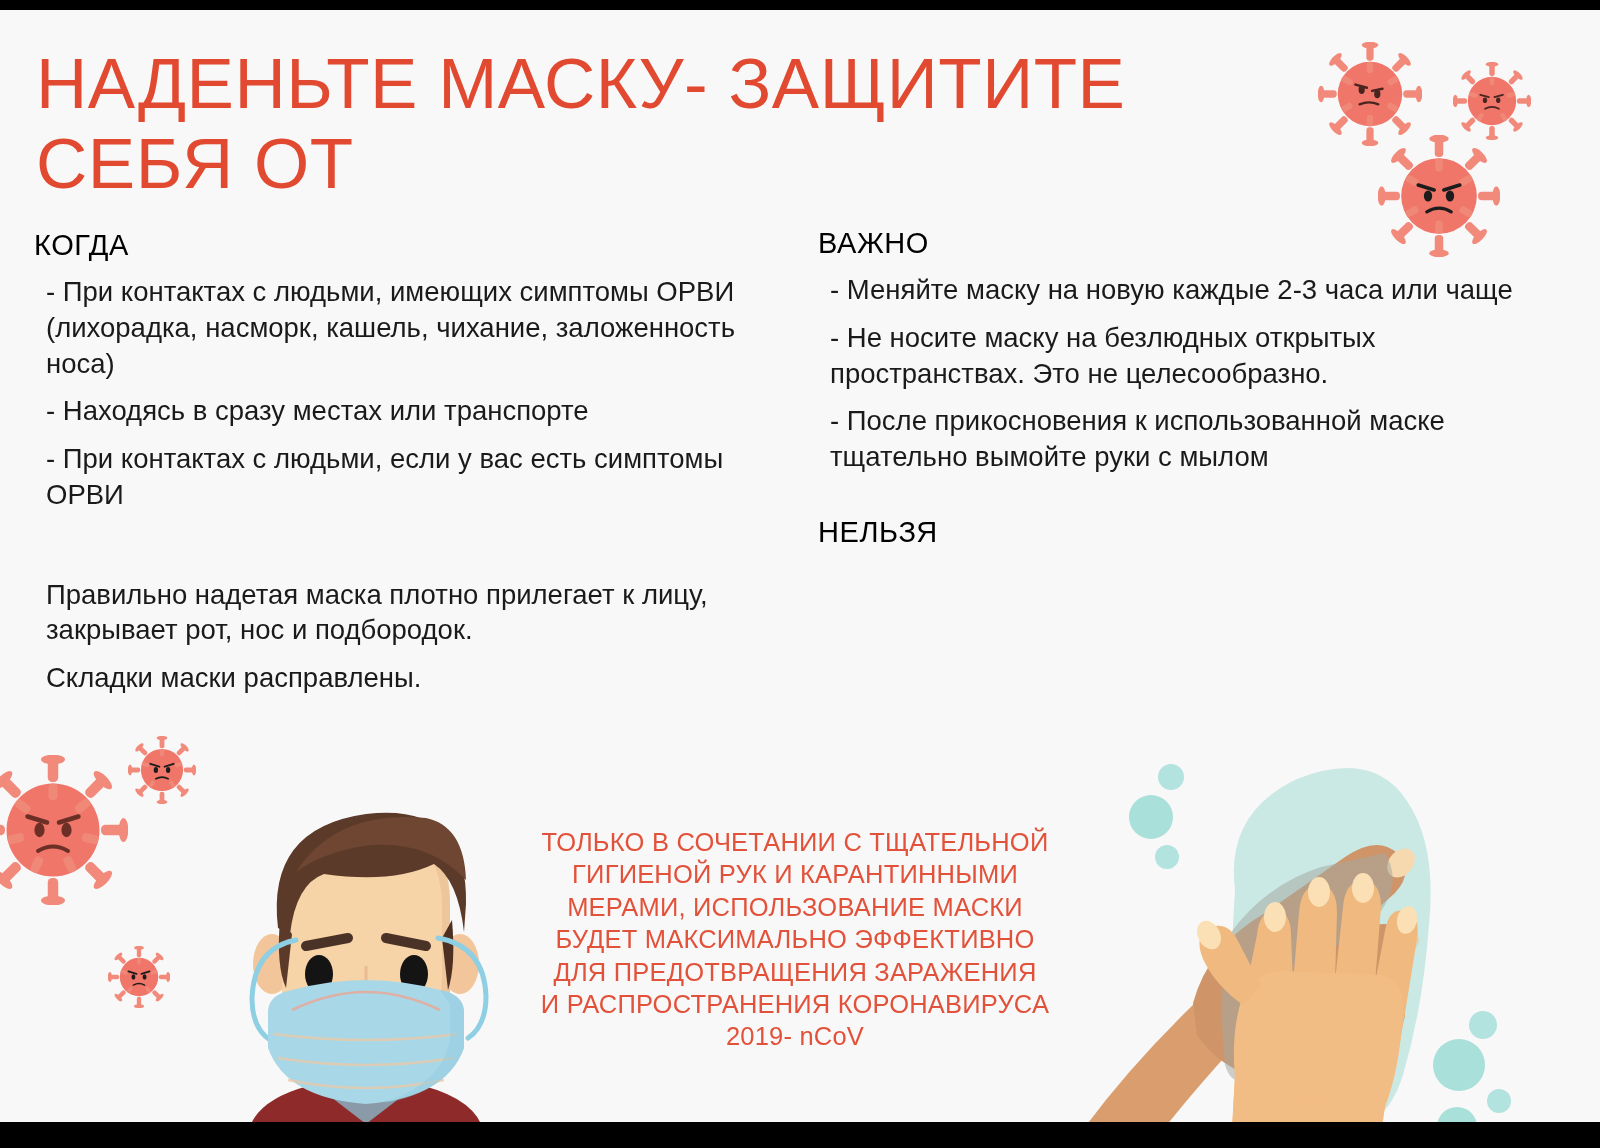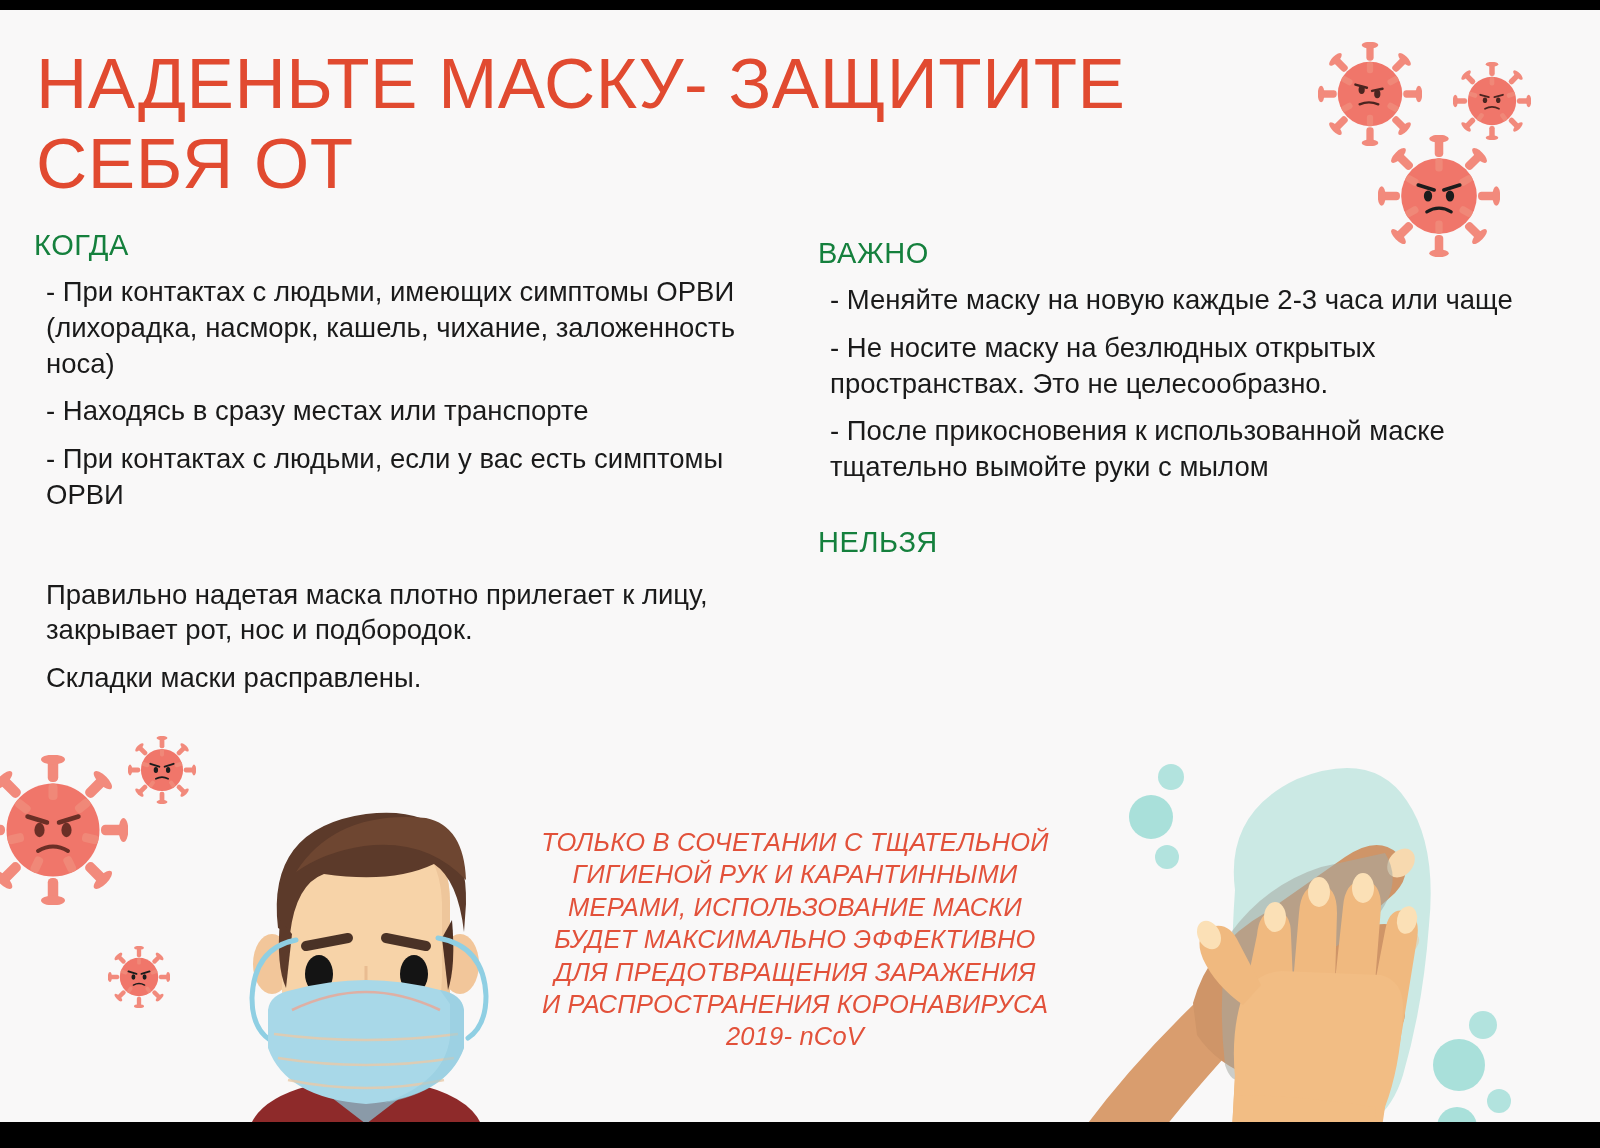--- a/index.html
+++ b/index.html
@@ -40,24 +40,24 @@
 
   
   .col {
     position: absolute;
     color: #1a1a1a;
     font-size: 27.5px;
     line-height: 1.30;
     font-family: "Liberation Sans", sans-serif;
   }
   #col-left  { left: 34px;  top: 228px; width: 752px; }
-  #col-right { left: 818px; top: 236px; width: 710px; }
+  #col-right { left: 818px; top: 226px; width: 710px; }
 
   .section-head {
-    color: #15803d;
+    color: #000000;
     font-size: 29px;
     line-height: 1.18;
     margin: 0 0 4px 0;
     letter-spacing: 0.6px;
   }
   .para { margin: 12px; }
   .para + .para { margin-top: 0px; }
   .gap { height: 40px; }
   .gap-sm { height: 28px; }
 
@@ -67,21 +67,21 @@
     left: 505px;
     top: 826px;
     width: 580px;
     text-align: center;
     color: #e2513a;
     font-size: 25.5px;
     line-height: 1.27;
     letter-spacing: 0.2px;
     font-family: "Liberation Sans", sans-serif;
   }
-  #bottom-msg div { white-space: nowrap; font-style: italic; }
+  #bottom-msg div { white-space: nowrap; }
 
   
   .virus { position: absolute; }
   .virus svg { display: block; width: 100%; height: 100%; }
 
   
   #boy { position: absolute; left: 196px; top: 752px; width: 340px; height: 396px; }
   #boy svg { display: block; width: 100%; height: 100%; }
 
   

